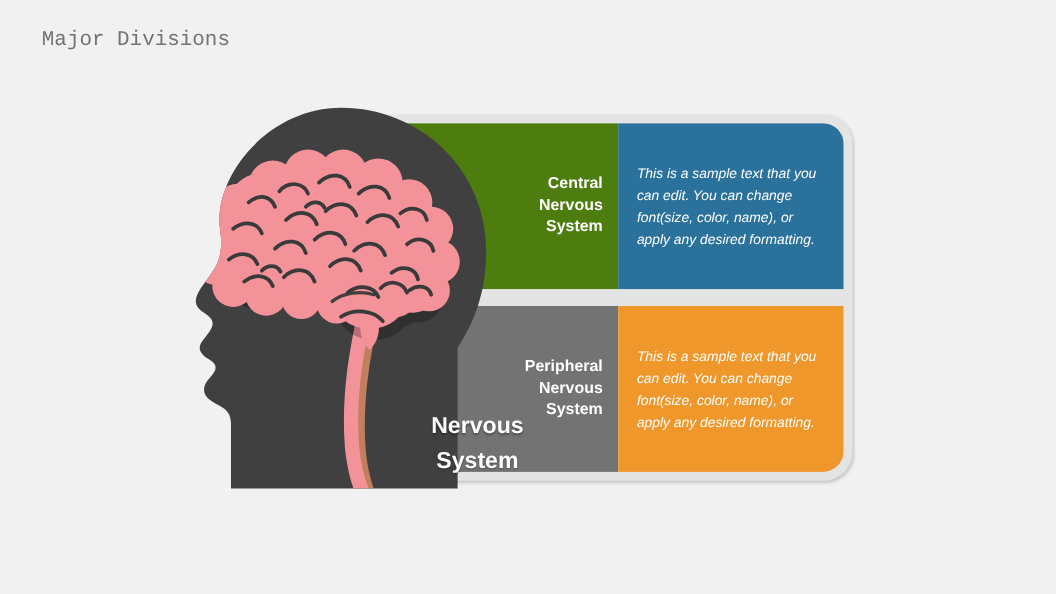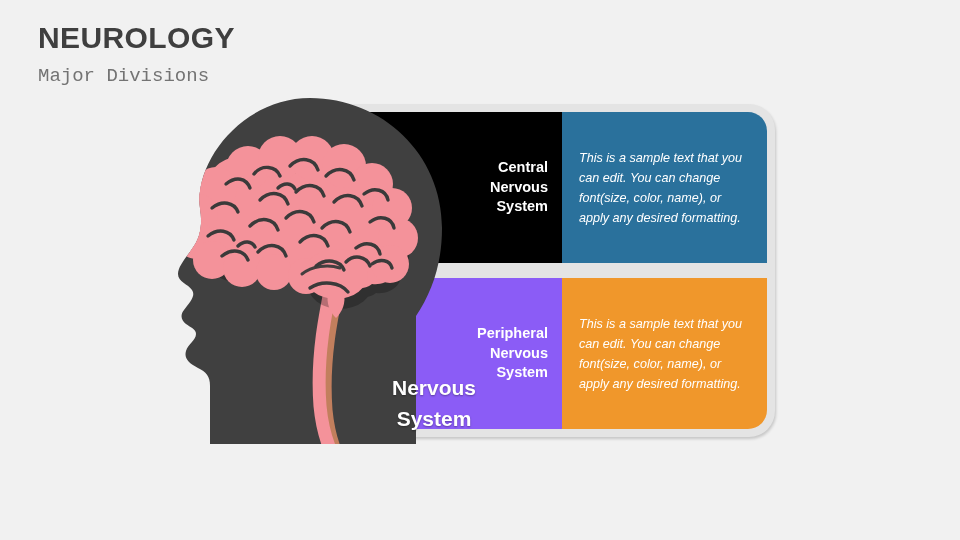--- a/index.html
+++ b/index.html
@@ -102,23 +102,23 @@
     text-align: right;
   }
   .row .text-cell {
     width: 205px;
     box-sizing: border-box;
     display: flex;
     align-items: center;
     padding: 0 22px 0 17px;
   }
 
-  .row-cns .label-cell { background: #000000; }
+  .row-cns .label-cell { background: #4d7c0f; }
   .row-cns .text-cell  { background: #2a719c; }
-  .row-pns .label-cell { background: #8b5cf6; }
+  .row-pns .label-cell { background: #737373; }
   .row-pns .text-cell  { background: #f0972b; }
 
   .panel-title {
     color: #ffffff;
     font-weight: bold;
     font-size: 14.5px;
     line-height: 19.5px;
   }
   .panel-body {
     color: #ffffff;
@@ -151,21 +151,20 @@
     text-shadow: 0 1px 2px rgba(0,0,0,0.35);
     pointer-events: none;
   }
 </style>
 </head>
 <body>
 
 <div class="slide">
 
   <div class="heading">
-    <div class="title">NEUROLOGY</div>
     <div class="subtitle">Major Divisions</div>
   </div>
 
   <div class="stage">
 
     <div class="panel-frame"></div>
 
     <div class="panels">
 
       <div class="row row-cns">

